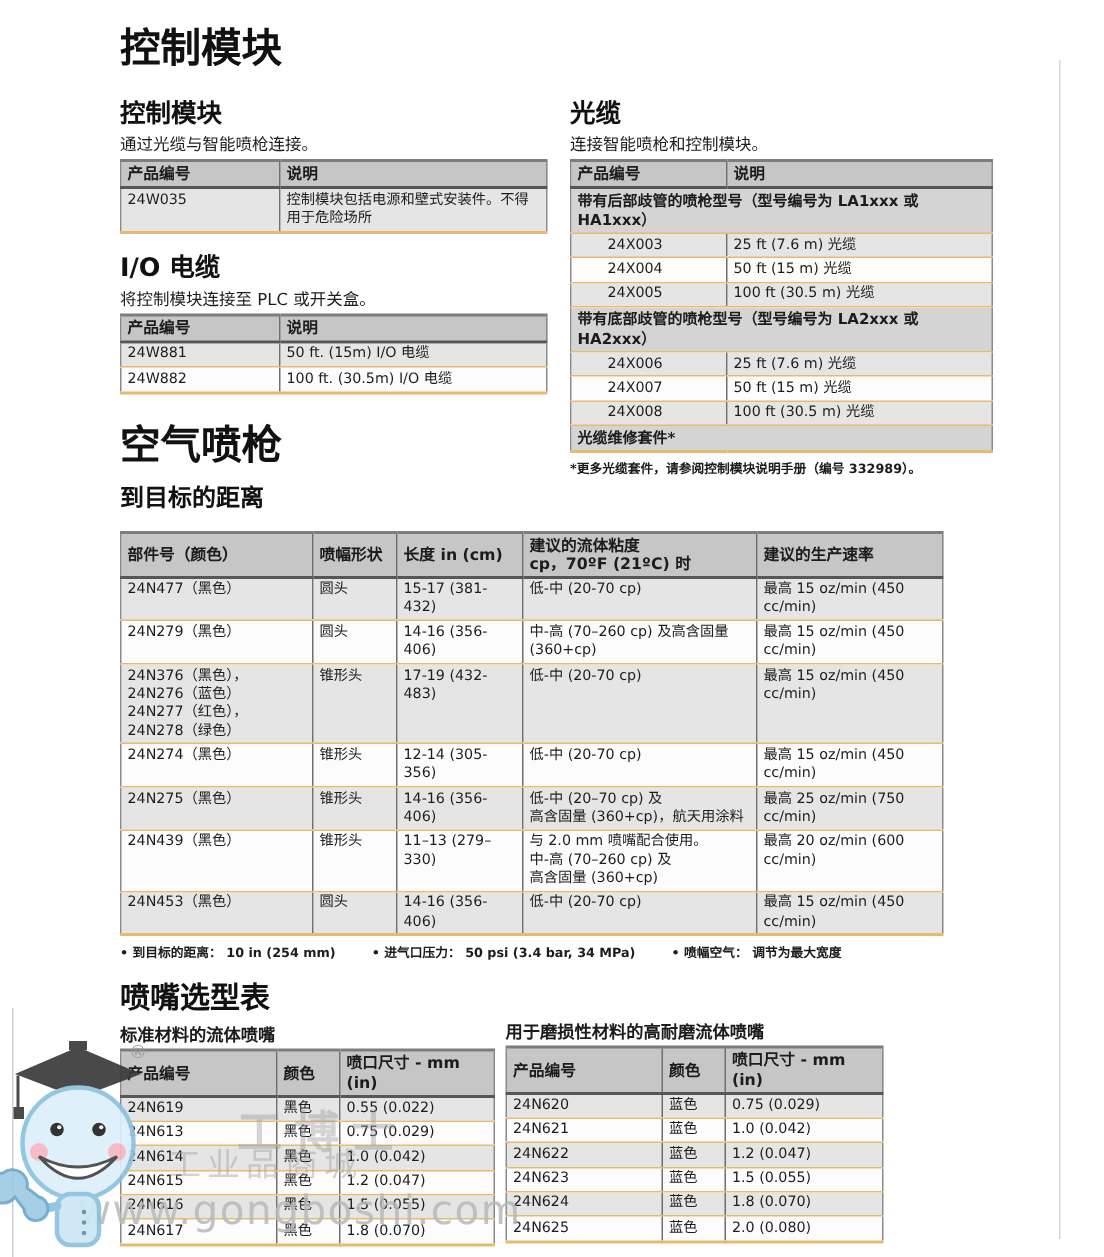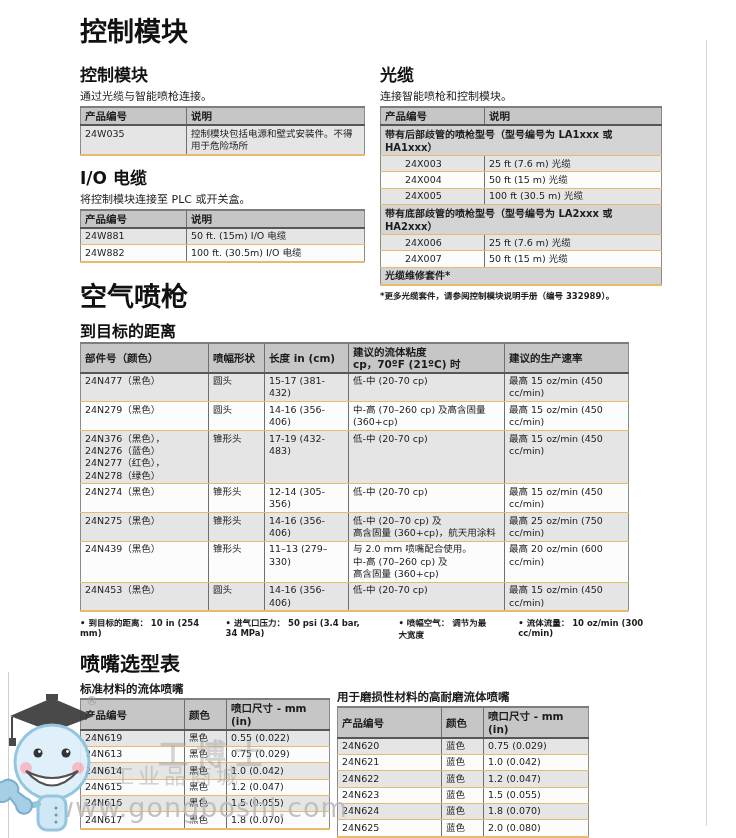--- a/index.html
+++ b/index.html
@@ -139,32 +139,36 @@
             <td colspan="2">带有底部歧管的喷枪型号（型号编号为 LA2xxx 或 HA2xxx）</td>
           </tr>
         <tr>
               <td class="indent">24X006</td>
               <td>25 ft (7.6 m) 光缆</td>
             </tr>
             <tr>
               <td class="indent">24X007</td>
               <td>50 ft (15 m) 光缆</td>
             </tr>
+            <tr>
+              <td class="indent">24X008</td>
+              <td>100 ft (30.5 m) 光缆</td>
+            </tr>
           </tbody>
         <tbody>
           <tr class="group">
             <td colspan="2">光缆维修套件*</td>
           </tr>
           </tbody>
       </table>
       <div class="footnote">*更多光缆套件，请参阅控制模块说明手册（编号 332989）。</div>
     </div>
   </div>
 
-  <table style="width:548px;margin-top:0;">
+  <table style="width:548px;margin-top:12px;">
     <colgroup>
       <col style="width:128px;">
         <col style="width:56px;">
         <col style="width:84px;">
       <col style="width:156px;">
         <col style="width:124px;">
     </colgroup>
     <thead>
         <tr>
       <th>部件号（颜色）</th>
@@ -231,21 +235,20 @@
           <td>低-中 (20-70 cp)</td>
           <td>最高 15 oz/min (450 cc/min)</td>
         </tr>
       </tbody>
   </table>
 
   <div class="notes-row">
     <span>• 到目标的距离：  10 in (254 mm)</span>
     <span>• 进气口压力：  50 psi (3.4 bar, 34 MPa)</span>
     <span>• 喷幅空气：  调节为最大宽度</span>
-    <span>• 流体流量：  10 oz/min (300 cc/min)</span>
   </div>
 
   <h2 style="font-size:20px;">喷嘴选型表</h2>
   <div class="two-col" style="gap:7px;">
     <div style="width:250px;">
       <h3 class="sub" style="margin-top:2px;">标准材料的流体喷嘴</h3>
       <table style="width:250px;">
         <colgroup>
             <col style="width:104px;">
             <col style="width:42px;">
@@ -286,21 +289,21 @@
             </tr>
             <tr>
               <td>24N617</td>
               <td>黑色</td>
               <td>1.8 (0.070)</td>
             </tr>
           </tbody>
       </table>
     </div>
     <div style="width:252px;">
-      <h3 class="sub" style="margin-top:10px;">用于磨损性材料的高耐磨流体喷嘴</h3>
+      <h3 class="sub" style="margin-top:0;">用于磨损性材料的高耐磨流体喷嘴</h3>
       <table style="width:252px;">
         <colgroup>
             <col style="width:104px;">
             <col style="width:42px;">
             <col>
           </colgroup>
         <thead>
             <tr>
           <th>产品编号</th>
           <th>颜色</th>

